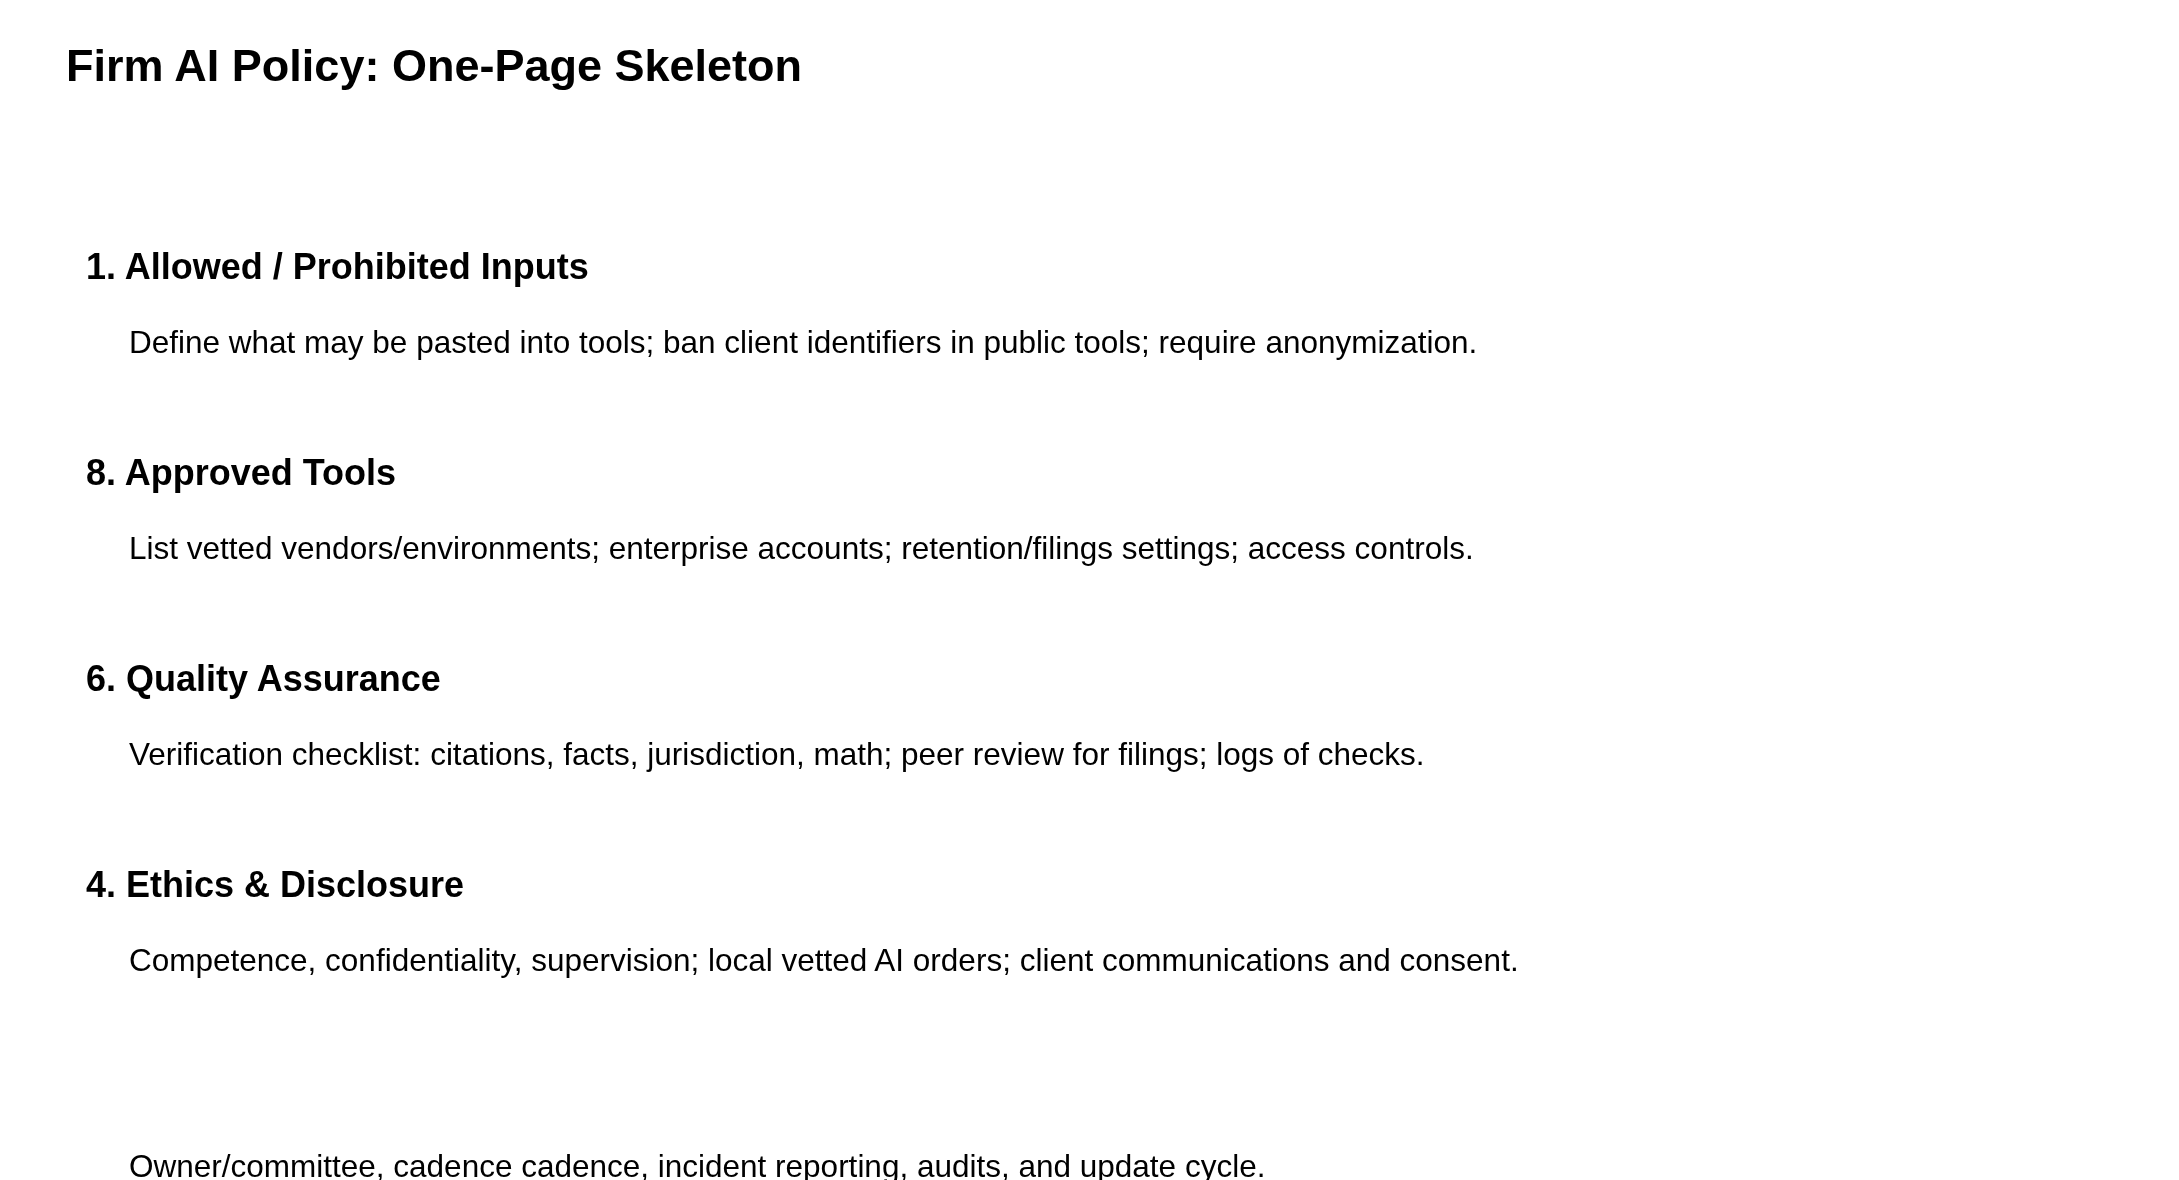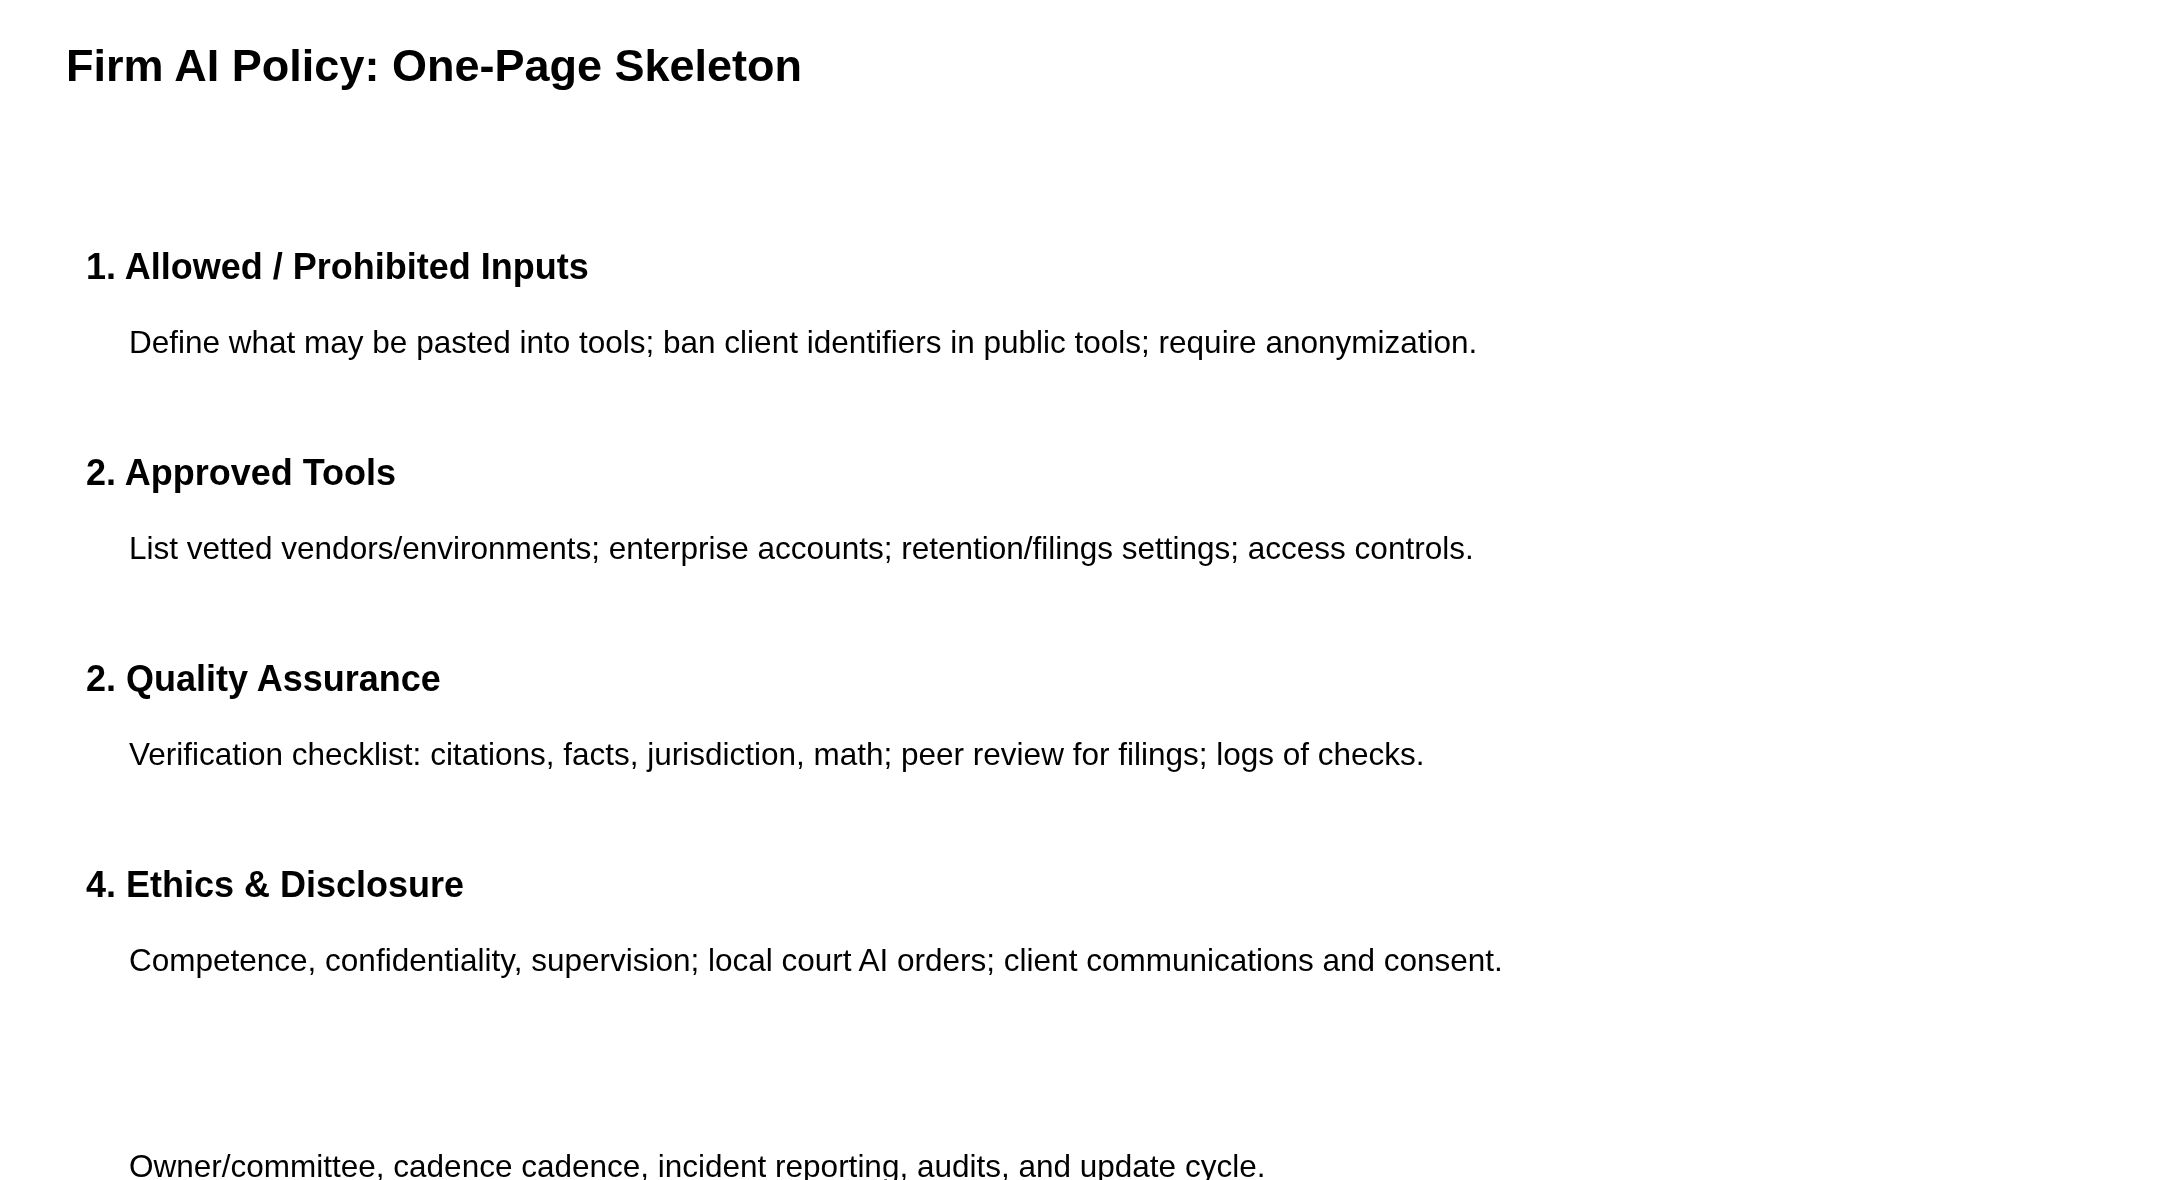--- a/index.html
+++ b/index.html
@@ -65,31 +65,31 @@
 <div class="page" style="--bg: #ffffff; --fg: #000000;">
 
   <h1 class="doc-title">Firm AI Policy: One-Page Skeleton</h1>
 
   <section class="policy-section">
     <h2 class="section-heading">1. Allowed / Prohibited Inputs</h2>
     <p class="section-body">Define what may be pasted into tools; ban client identifiers in public tools; require anonymization.</p>
   </section>
 
   <section class="policy-section">
-    <h2 class="section-heading">2. Approved Tools</h2>
+    <h2 class="section-heading">8. Approved Tools</h2>
     <p class="section-body">List vetted vendors/environments; enterprise accounts; retention/filings settings; access controls.</p>
   </section>
 
   <section class="policy-section">
-    <h2 class="section-heading">2. Quality Assurance</h2>
+    <h2 class="section-heading">6. Quality Assurance</h2>
     <p class="section-body">Verification checklist: citations, facts, jurisdiction, math; peer review for filings; logs of checks.</p>
   </section>
 
   <section class="policy-section">
     <h2 class="section-heading">4. Ethics &amp; Disclosure</h2>
-    <p class="section-body">Competence, confidentiality, supervision; local court AI orders; client communications and consent.</p>
+    <p class="section-body">Competence, confidentiality, supervision; local vetted AI orders; client communications and consent.</p>
   </section>
 
   <section class="policy-section">
     <p class="section-body">Owner/committee, cadence cadence, incident reporting, audits, and update cycle.</p>
   </section>
 
 </div>
 
 </body></html>

